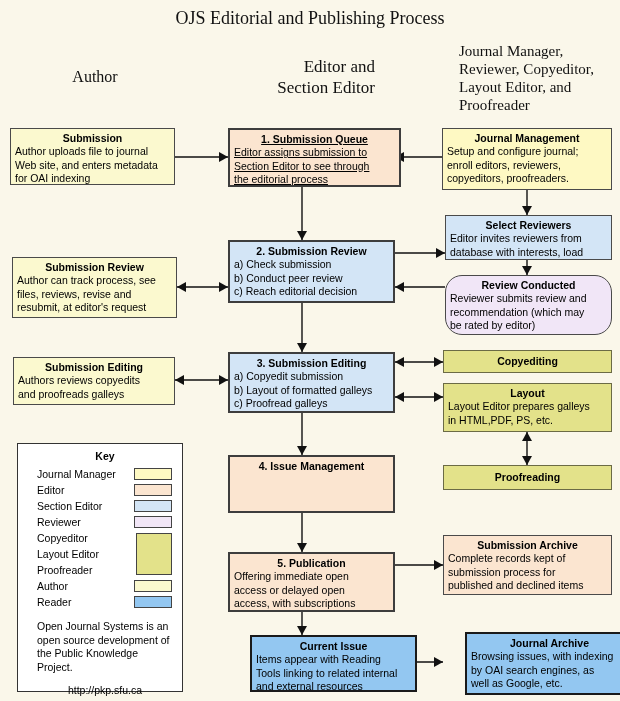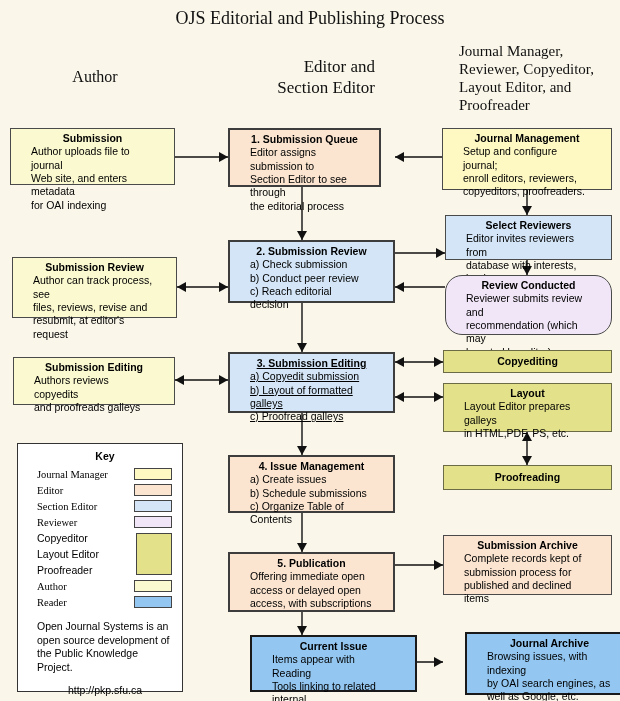--- a/index.html
+++ b/index.html
@@ -8,62 +8,62 @@
   .canvas { position:relative; width:620px; height:701px; background:#FAF7EA; overflow:hidden; }
 
   .serif { font-family:"Liberation Serif", serif; }
   .diagram-title { position:absolute; top:8px; left:0; width:620px; text-align:center;
                    font-size:18px; color:#111; }
   .col-head { position:absolute; color:#111; white-space:pre-line; }
   .col-head.author  { left:30px;  top:68px; width:130px; text-align:center; font-size:16px; }
   .col-head.editor  { left:230px; top:56px; width:145px; text-align:right; font-size:17px; line-height:1.25; }
   .col-head.roles   { left:459px; top:42px; width:155px; text-align:left;  font-size:15px; line-height:1.2; }
 
-  .box { position:absolute; border:1px solid #4a4a4a; padding:3px 20px; font-size:10.5px;
+  .box { position:absolute; border:1px solid #4a4a4a; padding:3px 4px; font-size:10.5px;
          line-height:1.27; color:#000; }
   .box .bt { font-weight:bold; text-align:center; white-space:pre-line; }
   .box .bb { white-space:pre-line; }
   .box.mid { border-width:2px; border-color:#3d3d3d; }
   .box.thick { border-width:2px; border-color:#1a1a1a;margin-left:22px; }
   .box.titleonly { display:flex; align-items:center; justify-content:center; padding:1px; }
 
   
   .c-author  { background:#FBF9CF; }
   .c-editor  { background:#FBE5D0; }
   .c-sected  { background:#D3E5F6; }
   .c-jm      { background:#fef9c3; }
   .c-rev     { background:#F1E6F7; }
   .c-olive   { background:#E3E28A; border-color:#6b6b45; }
   .c-reader  { background:#93C7F1; }
 
   
   .b-submission   { left:10px;  top:128px; width:165px; height:57px; }
   .b-subrev-l     { left:12px;  top:257px; width:165px; height:61px; }
   .b-subedit-l    { left:13px;  top:357px; width:162px; height:48px; }
-  .b-queue        { left:228px; top:128px; width:153px; height:59px; }
+  .b-queue        { left:228px; top:128px; width:173px; height:59px;text-decoration:underline; }
   .b-review       { left:228px; top:240px; width:167px; height:63px; }
-  .b-editing      { left:228px; top:352px; width:167px; height:61px;text-decoration:underline; }
+  .b-editing      { left:228px; top:352px; width:167px; height:61px; }
   .b-issue        { left:228px; top:455px; width:167px; height:58px; }
   .b-pub          { left:228px; top:552px; width:167px; height:60px; }
   .b-current      { left:228px; top:635px; width:167px; height:57px; }
   .b-jm           { left:442px; top:128px; width:170px; height:62px; }
   .b-selrev       { left:445px; top:215px; width:167px; height:45px; }
   .b-revcond      { left:445px; top:275px; width:167px; height:60px;border-radius:17px; }
   .b-copyedit     { left:443px; top:350px; width:169px; height:23px; }
   .b-layout       { left:443px; top:383px; width:169px; height:49px; }
   .b-proof        { left:443px; top:465px; width:169px; height:25px; }
   .b-subarch      { left:443px; top:535px; width:169px; height:60px; }
   .b-jarch        { left:443px; top:632px; width:169px; height:63px; }
 
   
   .key { position:absolute; left:17px; top:443px; width:166px; height:249px;
          background:#FFFFFF; border:1px solid #333; font-size:10.5px; color:#000;padding-left:10px; }
   .key-title { text-align:center; font-weight:bold; margin-top:6px; margin-bottom:4px; }
   .key-row { display:flex; justify-content:space-between; align-items:center;
-             height:16px; padding:0 10px 0 9px;font-family:Liberation Serif, serif; }
+             height:16px; padding:0 10px 0 9px; }
   .swatch { width:38px; height:12px; border:1px solid #444; }
   .key-triple { display:flex; justify-content:space-between; align-items:center; padding:0 10px 0 9px; }
   .key-triple .labels div { height:16px; display:flex; align-items:center; }
   .swatch.tall { width:36px; height:42px; }
   .key-note { padding:10px 9px 0 9px; white-space:pre-line; line-height:1.3; }
   .key-url { text-align:center; margin-top:9px; }
 
   .arrows { position:absolute; left:0; top:0; width:620px; height:701px; pointer-events:none; }
 </style>
 </head>
@@ -143,23 +143,20 @@
 c) Reach editorial decision</div>
   </div>
   <div class="box mid c-sected b-editing">
     <div class="bt">3. Submission Editing</div>
     <div class="bb">a) Copyedit submission
 b) Layout of formatted galleys
 c) Proofread galleys</div>
   </div>
   <div class="box mid c-editor b-issue">
     <div class="bt">4. Issue Management</div>
-    <div class="bb">a) Create issues
-b) Schedule submissions
-c) Organize Table of Contents</div>
   </div>
   <div class="box mid c-editor b-pub">
     <div class="bt">5. Publication</div>
     <div class="bb">Offering immediate open
 access or delayed open
 access, with subscriptions</div>
   </div>
   <div class="box thick c-reader b-current">
     <div class="bt">Current Issue</div>
     <div class="bb">Items appear with Reading

